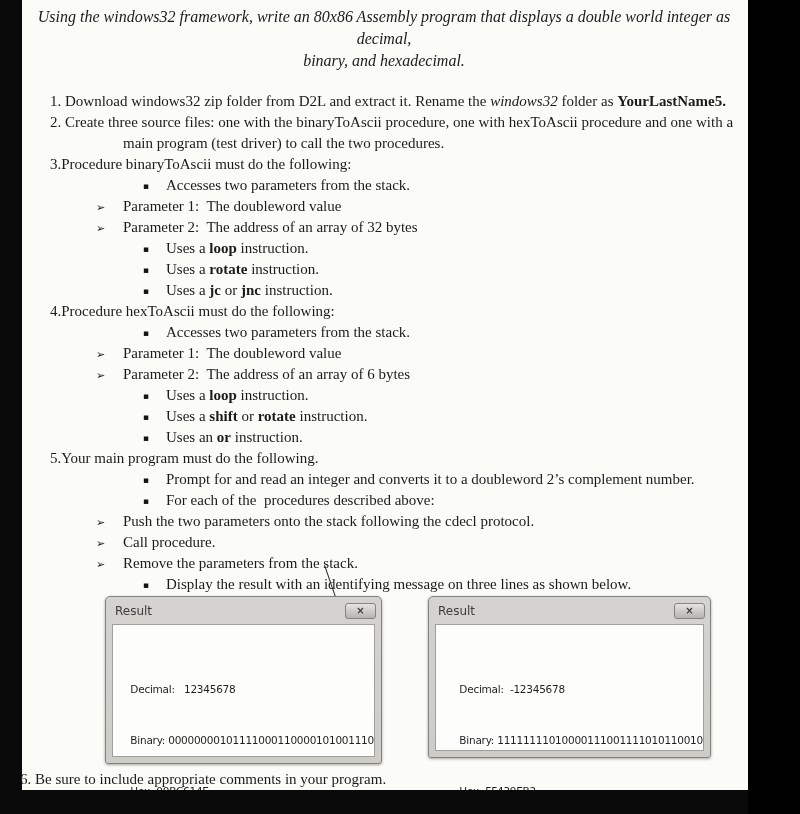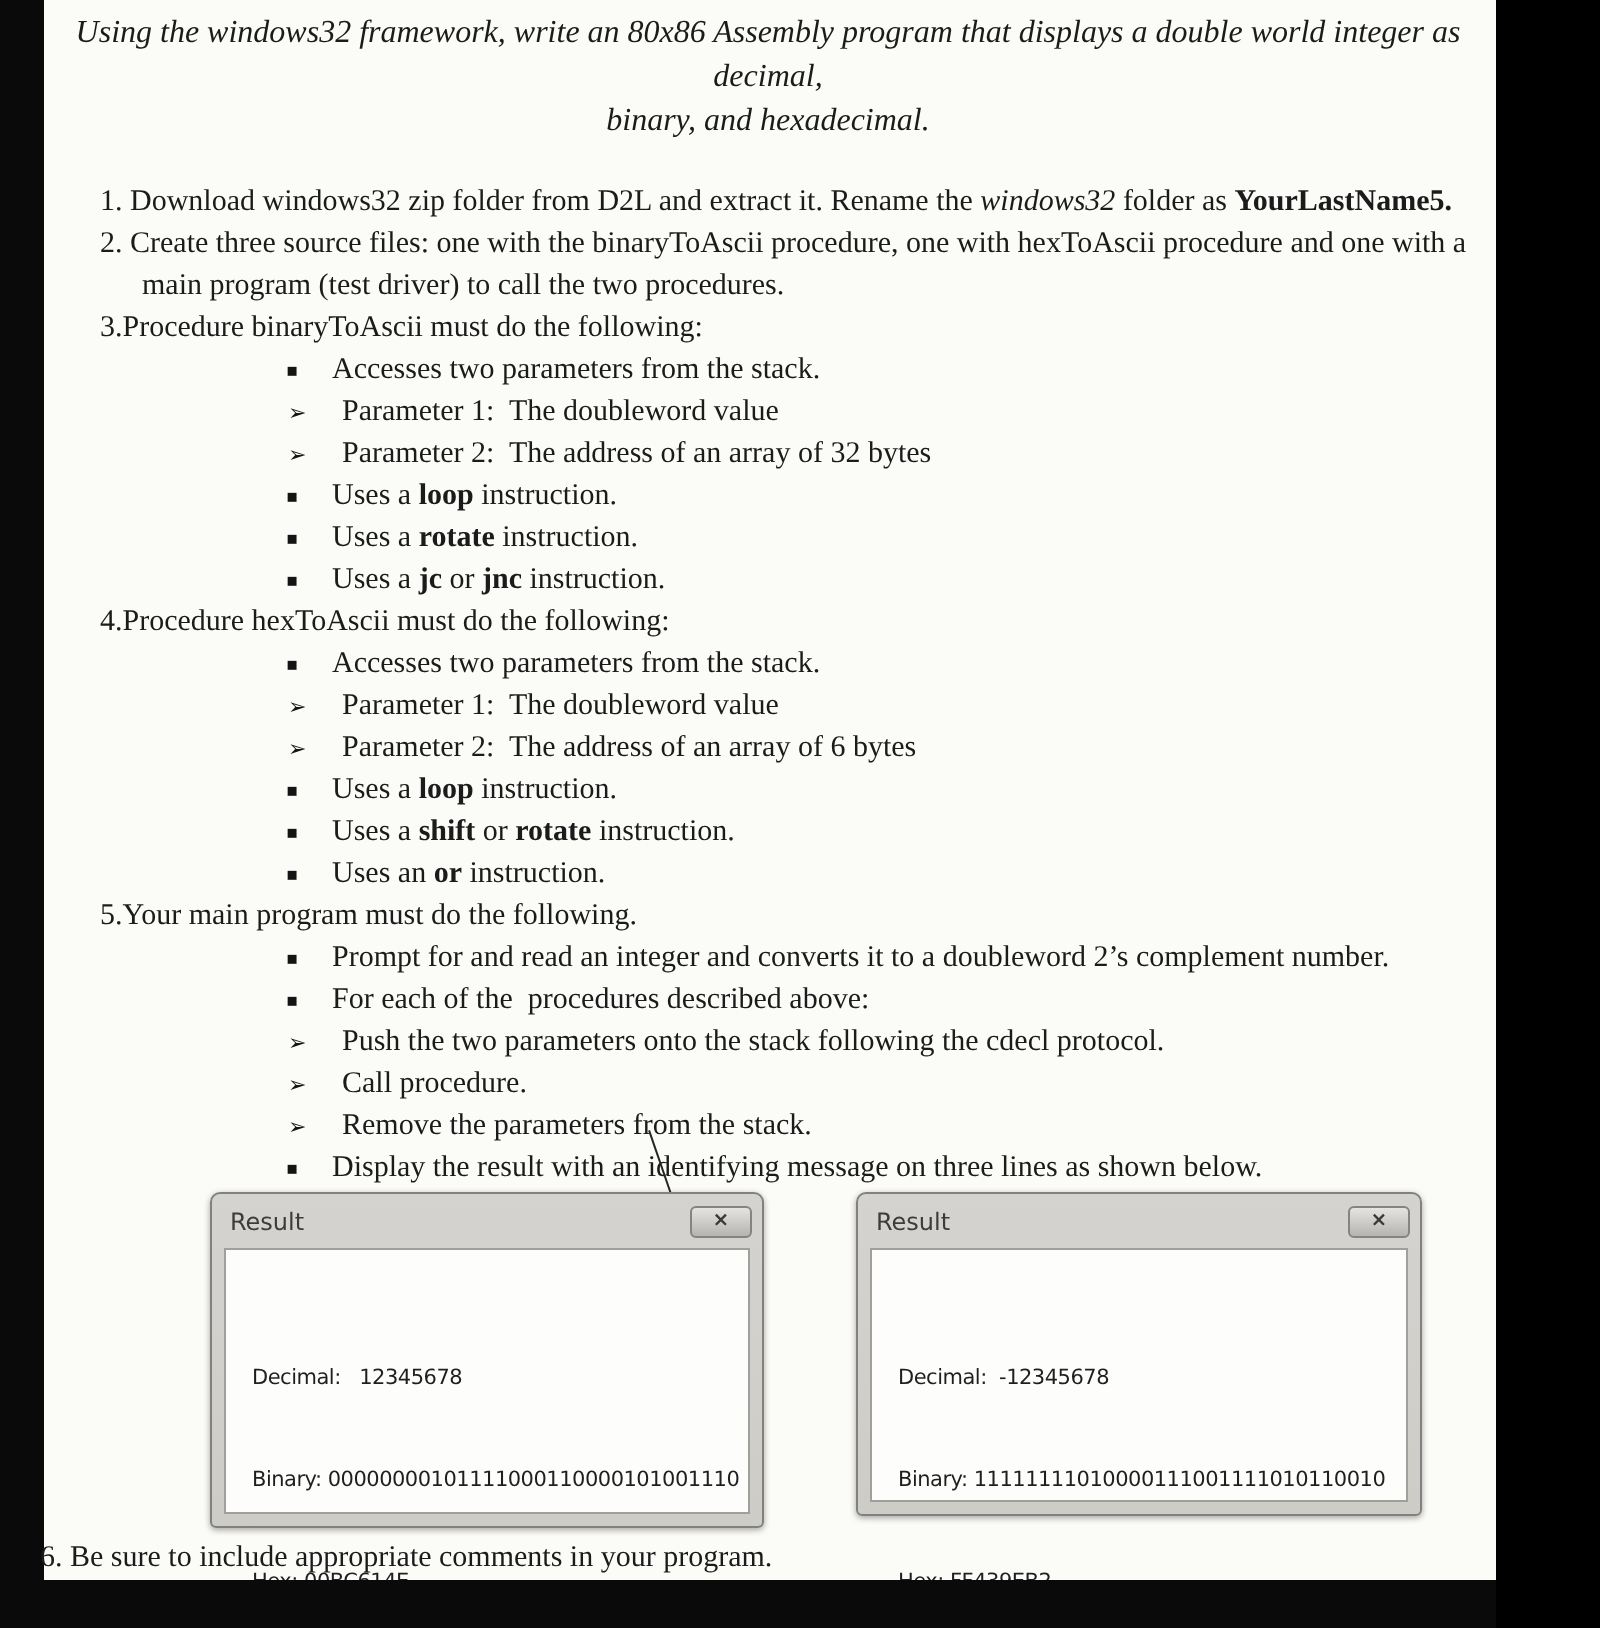--- a/index.html
+++ b/index.html
@@ -10,23 +10,23 @@
   }
   .scan-bar-left{position:absolute;left:0;top:0;width:22px;height:100%;background:var(--scan-bar,#0a0a0a);}
   .scan-bar-bottom{position:absolute;left:0;bottom:0;width:100%;height:24px;background:var(--scan-bar,#0a0a0a);}
 
   .title-block{position:absolute;left:22px;right:2px;top:6px;text-align:center;
     font-style:italic;font-size:16px;line-height:22px;}
 
   .doc-list{position:absolute;left:0;top:70px;width:800px;}
   .doc-line{height:21px;line-height:21px;font-size:15px;white-space:pre;}
   .line-num{padding-left:20px;}
-  .line-cont{padding-left:41px;}
+  .line-cont{padding-left:57px;margin-left:36px;}
   .line-bullet{padding-left:113px;}
-  .line-arrow{padding-left:114px;}
+  .line-arrow{padding-left:66px;}
   .marker{display:none;font-family:"DejaVu Sans",sans-serif;color:#141414;}
   .line-bullet .marker{display:inline-block;width:23px;font-size:9px;vertical-align:1.5px;}
   .line-arrow .marker{display:inline-block;width:27px;font-size:11px;}
   .b{font-weight:bold;}
   .i{font-style:italic;}
 
   .pen-mark{position:absolute;left:325px;top:565px;width:42px;height:0;
     border-top:1.6px solid #262626;transform:rotate(71deg);transform-origin:0 0;}
 
   .dialogs-row{position:absolute;left:105px;top:596px;display:flex;gap:46px;}
@@ -38,21 +38,21 @@
   .dialogs-row div.dialog:nth-of-type(2){width:283px;height:162px;}
   .dialog-titlebar{height:27px;display:flex;align-items:center;justify-content:space-between;
     padding:0 5px 0 9px;font-family:"DejaVu Sans",sans-serif;font-size:12px;color:#3c3c3c;gap:44px;}
   .dialog-close{width:31px;height:16px;box-sizing:border-box;cursor:default;
     border:1px solid #85847f;border-radius:3px;
     background:linear-gradient(#e5e4e1,#b5b4b0);
     display:flex;align-items:center;justify-content:center;
     font-family:"DejaVu Sans",sans-serif;font-size:10px;font-weight:bold;color:#3a3a3a;}
   .dialog-inner{position:absolute;left:6px;right:6px;top:27px;bottom:6px;
     background:var(--dlg-body,#fdfdfc);border:1px solid #a09f9b;
-    display:flex;flex-direction:column;box-sizing:border-box;}
+    display:flex;flex-direction:column;box-sizing:border-box;align-items:flex-end;}
   .dialog-body{flex:1;padding:22px 0 0 13px;white-space:pre;
     font-family:"DejaVu Sans",sans-serif;font-size:10.5px;letter-spacing:-0.25px;
     line-height:17px;color:#1f1f1f;}
 
   .footer-line{position:absolute;left:0;top:769px;width:800px;}
 </style>
 </head>
 <body>
 
 <div class="page">

